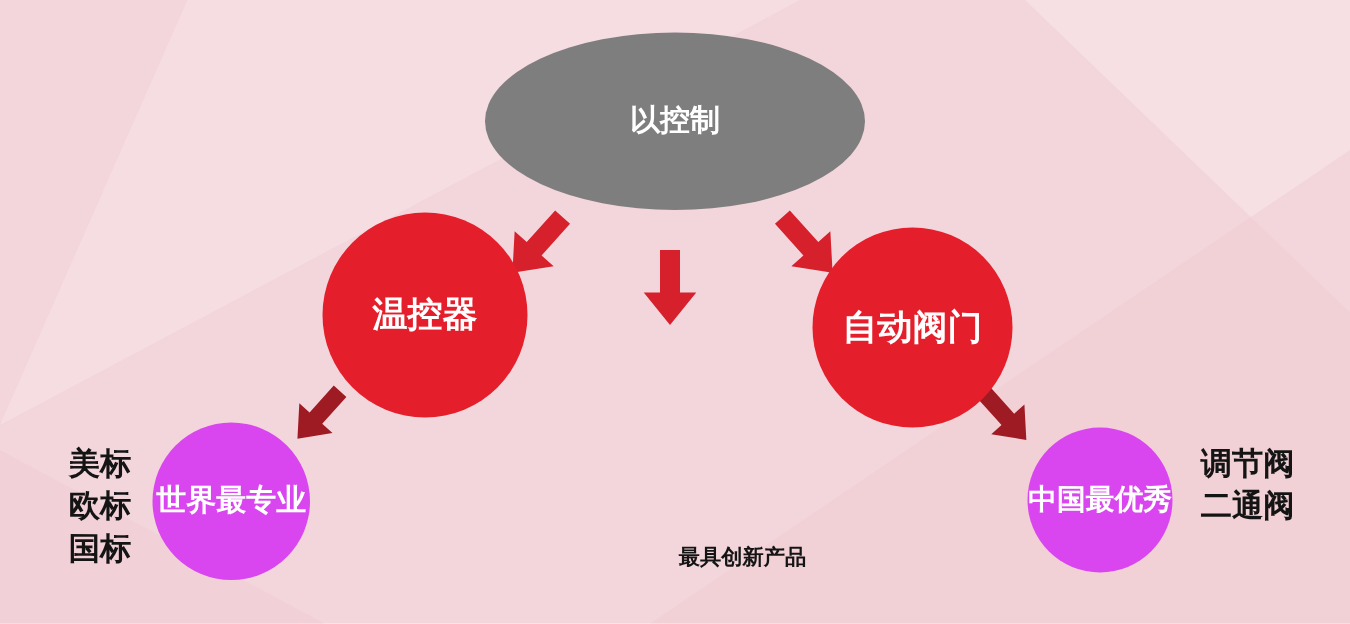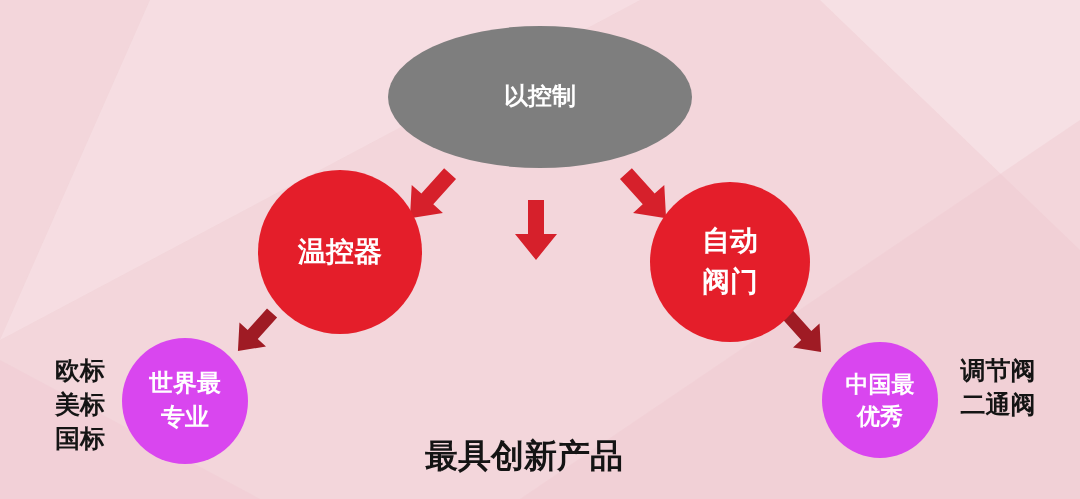--- a/index.html
+++ b/index.html
@@ -20,21 +20,20 @@
     position: absolute;
     left: 0;
     top: 0;
     width: 1080px;
     height: 499px;
     pointer-events: none;
   }
   .node {
     position: absolute;
     display: flex;
-    flex-direction: column;
     align-items: center;
     justify-content: center;
     border-radius: 50%;
     color: #ffffff;
     font-weight: bold;
     text-align: center;
     z-index: 3;
   }
   .node span { display: block; }
   .ellipse-node {
@@ -109,24 +108,24 @@
   .side-text-right {
     left: 948px;
     top: 354px;
     width: 100px;
   }
   .bottom-note {
     position: absolute;
     left: 425px;
     top: 434px;
     width: 220px;
-    text-align: left;
+    text-align: right;
     color: #141414;
     font-weight: bold;
-    font-size: 33px;
+    font-size: 17px;
     z-index: 3;
   }
 </style>
 </head>
 <body>
 
 <div class="canvas">
 
   <svg class="bg-shapes" viewBox="0 0 1080 499" aria-hidden="true">
     <polygon points="150,0 640,0 0,340" fill="#f8e3e7" opacity="0.55"></polygon>
@@ -161,22 +160,22 @@
     <span>世界最</span>
     <span>专业</span>
   </div>
 
   <div class="node circle-darkred node-china-best">
     <span>中国最</span>
     <span>优秀</span>
   </div>
 
   <div class="side-text side-text-left">
+    <div>美标</div>
     <div>欧标</div>
-    <div>美标</div>
     <div>国标</div>
   </div>
 
   <div class="side-text side-text-right">
     <div>调节阀</div>
     <div>二通阀</div>
   </div>
 
   <div class="bottom-note">最具创新产品</div>
 

